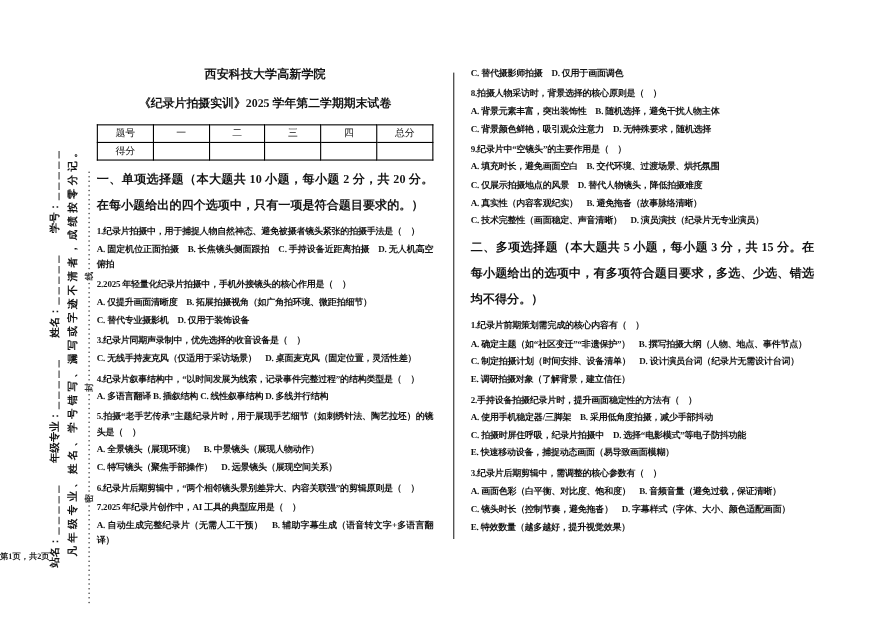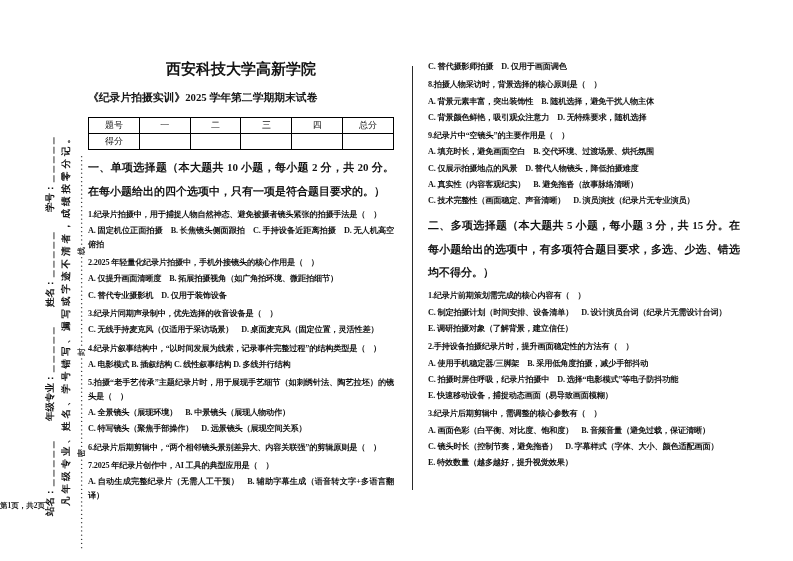--- a/index.html
+++ b/index.html
@@ -14,22 +14,22 @@
   }
   .v-fields{left:44px;top:516px;font-size:9.5px;}
   .v-warning{left:60px;top:506px;font-size:9.5px;letter-spacing:3px;}
   .v-seal{left:76px;top:549px;font-size:8px;letter-spacing:1.5px;color:#333;}
   
   .col{position:absolute;text-align:justify;}
   .col-left{left:88px;top:58px;width:306px;}
   .col-right{left:428px;top:60px;width:312px;}
   .col-divider{position:absolute;left:412px;top:66px;width:1px;height:424px;background:#2a2a2a;}
   
-  .school{text-align:center;font-size:15px;font-weight:700;margin:2px 0 12px;}
-  .exam-title{font-size:10.8px;font-weight:700;margin:0 0 12px;}
+  .school{text-align:center;font-size:11px;font-weight:700;margin:2px 0 12px;}
+  .exam-title{text-align:center;font-size:10.8px;font-weight:700;margin:0 0 12px;}
   
   .score-table{width:100%;border-collapse:collapse;table-layout:fixed;margin:0 0 4px;}
   .score-table td{
     border:1.2px solid #000;height:15px;text-align:center;
     font-size:9px;font-weight:400;padding:0;
   }
   
   p{margin:0 0 2.5px;font-size:8.2px;line-height:1.68;font-weight:600;letter-spacing:-0.2px;}
   p.q{margin-top:4.5px;}
   p.sec-h{
@@ -76,21 +76,21 @@
 
   <p class="sec-h">一、单项选择题（本大题共 10 小题，每小题 2 分，共 20 分。在每小题给出的四个选项中，只有一项是符合题目要求的。）</p>
   <p class="q">1.纪录片拍摄中，用于捕捉人物自然神态、避免被摄者镜头紧张的拍摄手法是（　）</p>
   <p class="opt">A. 固定机位正面拍摄　B. 长焦镜头侧面跟拍　C. 手持设备近距离拍摄　D. 无人机高空俯拍</p>
   <p class="q">2.2025 年轻量化纪录片拍摄中，手机外接镜头的核心作用是（　）</p>
   <p class="opt">A. 仅提升画面清晰度　B. 拓展拍摄视角（如广角拍环境、微距拍细节）</p>
   <p class="opt">C. 替代专业摄影机　D. 仅用于装饰设备</p>
   <p class="q">3.纪录片同期声录制中，优先选择的收音设备是（　）</p>
   <p class="opt">C. 无线手持麦克风（仅适用于采访场景）　D. 桌面麦克风（固定位置，灵活性差）</p>
   <p class="q">4.纪录片叙事结构中，“以时间发展为线索，记录事件完整过程”的结构类型是（　）</p>
-  <p class="opt">A. 电影模式 B. 插叙结构 C. 线性叙事结构 D. 多线并行结构</p>
+  <p class="opt">A. 多语言翻译 B. 插叙结构 C. 线性叙事结构 D. 多线并行结构</p>
   <p class="q">5.拍摄“老手艺传承”主题纪录片时，用于展现手艺细节（如刺绣针法、陶艺拉坯）的镜头是（　）</p>
   <p class="opt">A. 全景镜头（展现环境）　B. 中景镜头（展现人物动作）</p>
   <p class="opt">C. 特写镜头（聚焦手部操作）　D. 远景镜头（展现空间关系）</p>
   <p class="q">6.纪录片后期剪辑中，“两个相邻镜头景别差异大、内容关联强”的剪辑原则是（　）</p>
   <p class="q">7.2025 年纪录片创作中，AI 工具的典型应用是（　）</p>
   <p class="opt">A. 自动生成完整纪录片（无需人工干预）　B. 辅助字幕生成（语音转文字+多语言翻译）</p>
 </div>
 
 <div class="col-divider"></div>
 
@@ -99,20 +99,21 @@
   <p class="q">8.拍摄人物采访时，背景选择的核心原则是（　）</p>
   <p class="opt">A. 背景元素丰富，突出装饰性　B. 随机选择，避免干扰人物主体</p>
   <p class="opt">C. 背景颜色鲜艳，吸引观众注意力　D. 无特殊要求，随机选择</p>
   <p class="q">9.纪录片中“空镜头”的主要作用是（　）</p>
   <p class="opt">A. 填充时长，避免画面空白　B. 交代环境、过渡场景、烘托氛围</p>
   <p class="opt">C. 仅展示拍摄地点的风景　D. 替代人物镜头，降低拍摄难度</p>
   <p class="opt">A. 真实性（内容客观纪实）　B. 避免拖沓（故事脉络清晰）</p>
   <p class="opt">C. 技术完整性（画面稳定、声音清晰）　D. 演员演技（纪录片无专业演员）</p>
   <p class="sec-h">二、多项选择题（本大题共 5 小题，每小题 3 分，共 15 分。在每小题给出的选项中，有多项符合题目要求，多选、少选、错选均不得分。）</p>
   <p class="q">1.纪录片前期策划需完成的核心内容有（　）</p>
+  <p class="opt">A. 确定主题（如“社区变迁”“非遗保护”）　B. 撰写拍摄大纲（人物、地点、事件节点）</p>
   <p class="opt">C. 制定拍摄计划（时间安排、设备清单）　D. 设计演员台词（纪录片无需设计台词）</p>
   <p class="opt">E. 调研拍摄对象（了解背景，建立信任）</p>
   <p class="q">2.手持设备拍摄纪录片时，提升画面稳定性的方法有（　）</p>
   <p class="opt">A. 使用手机稳定器/三脚架　B. 采用低角度拍摄，减少手部抖动</p>
   <p class="opt">C. 拍摄时屏住呼吸，纪录片拍摄中　D. 选择“电影模式”等电子防抖功能</p>
   <p class="opt">E. 快速移动设备，捕捉动态画面（易导致画面模糊）</p>
   <p class="q">3.纪录片后期剪辑中，需调整的核心参数有（　）</p>
   <p class="opt">A. 画面色彩（白平衡、对比度、饱和度）　B. 音频音量（避免过载，保证清晰）</p>
   <p class="opt">C. 镜头时长（控制节奏，避免拖沓）　D. 字幕样式（字体、大小、颜色适配画面）</p>
   <p class="opt">E. 特效数量（越多越好，提升视觉效果）</p>

